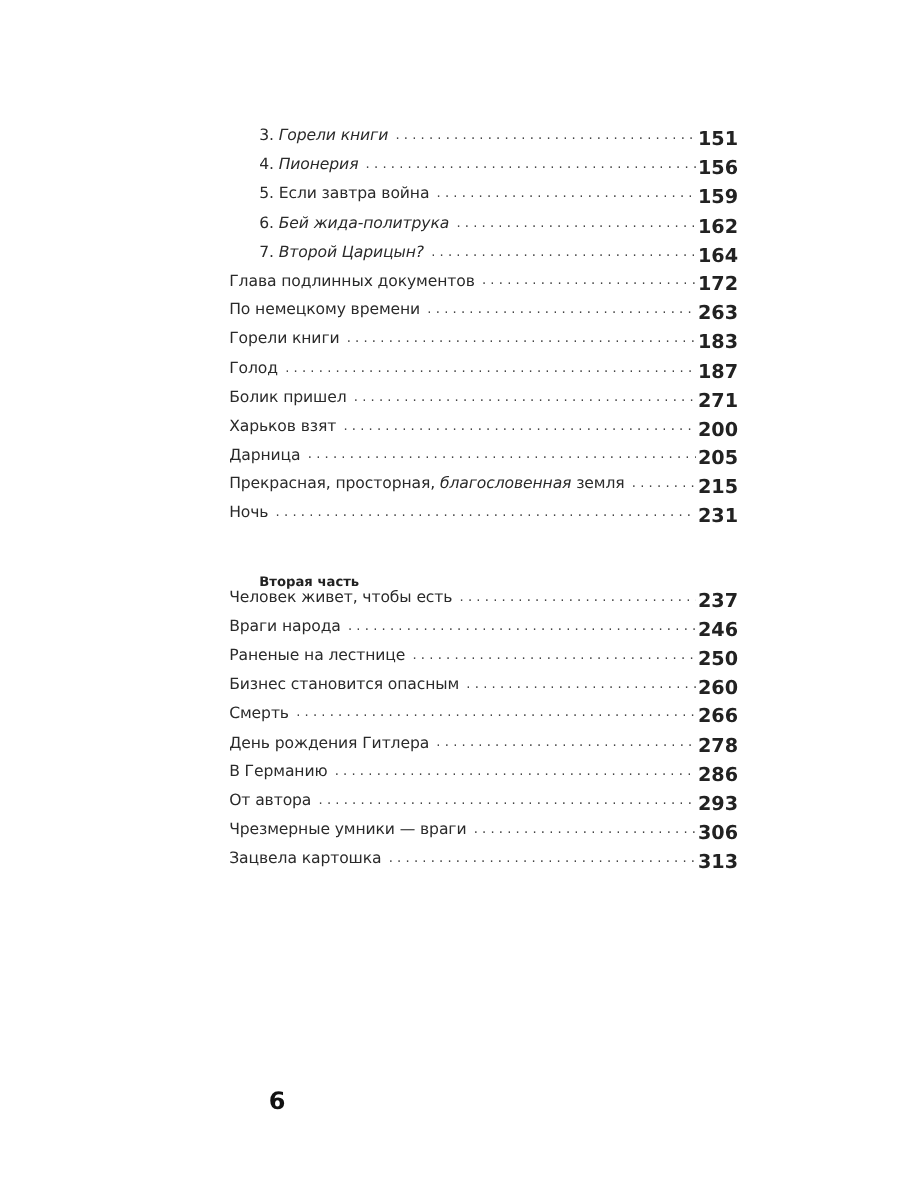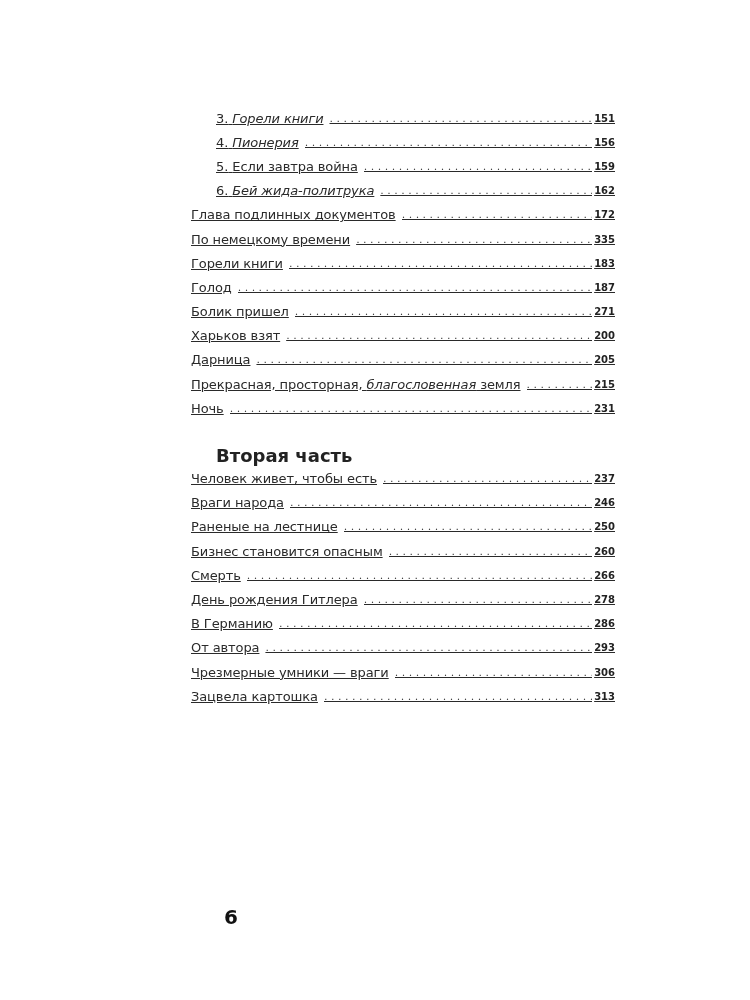--- a/index.html
+++ b/index.html
@@ -1,26 +1,26 @@
 <!DOCTYPE html>
 <html><head>
   <meta charset="utf-8">
   <style>
     html, body { margin: 0; padding: 0; background: #ffffff; }
     body { width: 750px; height: 1000px; position: relative; overflow: hidden;
       font-family: "DejaVu Sans", sans-serif; color: #2a2a2a; }
     .toc { position: absolute; left: 191px; top: 106px; width: 424px; }
-    .row { display: flex; align-items: center; height: 24.2px; font-size: 13px; white-space: nowrap; text-decoration: underline; }
+    .row { display: flex; align-items: flex-start; height: 24.2px; font-size: 13px; white-space: nowrap; }
     .row.sub { padding-left: 25px; }
     .title { flex: 0 0 auto; padding-right: 6px; letter-spacing: -0.1px; }
     .title i { font-style: italic; }
     .leader { flex: 1 1 auto; overflow: hidden; color: #444; letter-spacing: 3.1px; font-size: 11px; }
     .leader::before { content: ". . . . . . . . . . . . . . . . . . . . . . . . . . . . . . . . . . . . . . . . . . . . . . . . . . . . . . . . . . . . . . . . . . . . . . . . . . . . . . . . . . . . . . . . . . . . . . . . . . . . . . . . . . . . . . . . . . . . . . . . . . . . . . . . . . . . . . . . ."; letter-spacing: 0px; }
-    .page { flex: 0 0 auto; font-weight: bold; font-size: 10px; padding-left: 2px; color: #222; }
-    .section-head { font-weight: bold; font-size: 18px; padding-left: 25px; height: 24px; margin-top: 22px; display: flex; align-items: flex-end; color: #222; }
+    .page { flex: 0 0 auto; font-weight: bold; font-size: 16px; padding-left: 2px; color: #222; }
+    .section-head { font-weight: bold; font-size: 11px; padding-left: 25px; height: 24px; margin-top: 22px; display: flex; align-items: flex-end; color: #222; }
     .page-number { position: absolute; left: 224px; top: 905px; font-size: 20px; font-weight: bold; color: #111; }
   </style>
 </head>
 <body>
 
 <div class="toc">
   <div id="part1">
       <div class="row sub">
         <span class="title"><span>3.</span> <i>Горели книги</i></span>
         <span class="leader"></span>
@@ -34,29 +34,34 @@
       <div class="row sub">
         <span class="title"><span>5.</span> <span>Если завтра война</span></span>
         <span class="leader"></span>
         <span class="page">159</span>
       </div>
       <div class="row sub">
         <span class="title"><span>6.</span> <i>Бей жида-политрука</i></span>
         <span class="leader"></span>
         <span class="page">162</span>
       </div>
+      <div class="row sub">
+        <span class="title"><span>7.</span> <i>Второй Царицын?</i></span>
+        <span class="leader"></span>
+        <span class="page">164</span>
+      </div>
       <div class="row">
         <span class="title"><span>Глава подлинных документов</span></span>
         <span class="leader"></span>
         <span class="page">172</span>
       </div>
       <div class="row">
         <span class="title"><span>По немецкому времени</span></span>
         <span class="leader"></span>
-        <span class="page">335</span>
+        <span class="page">263</span>
       </div>
       <div class="row">
         <span class="title"><span>Горели книги</span></span>
         <span class="leader"></span>
         <span class="page">183</span>
       </div>
       <div class="row">
         <span class="title"><span>Голод</span></span>
         <span class="leader"></span>
         <span class="page">187</span>

